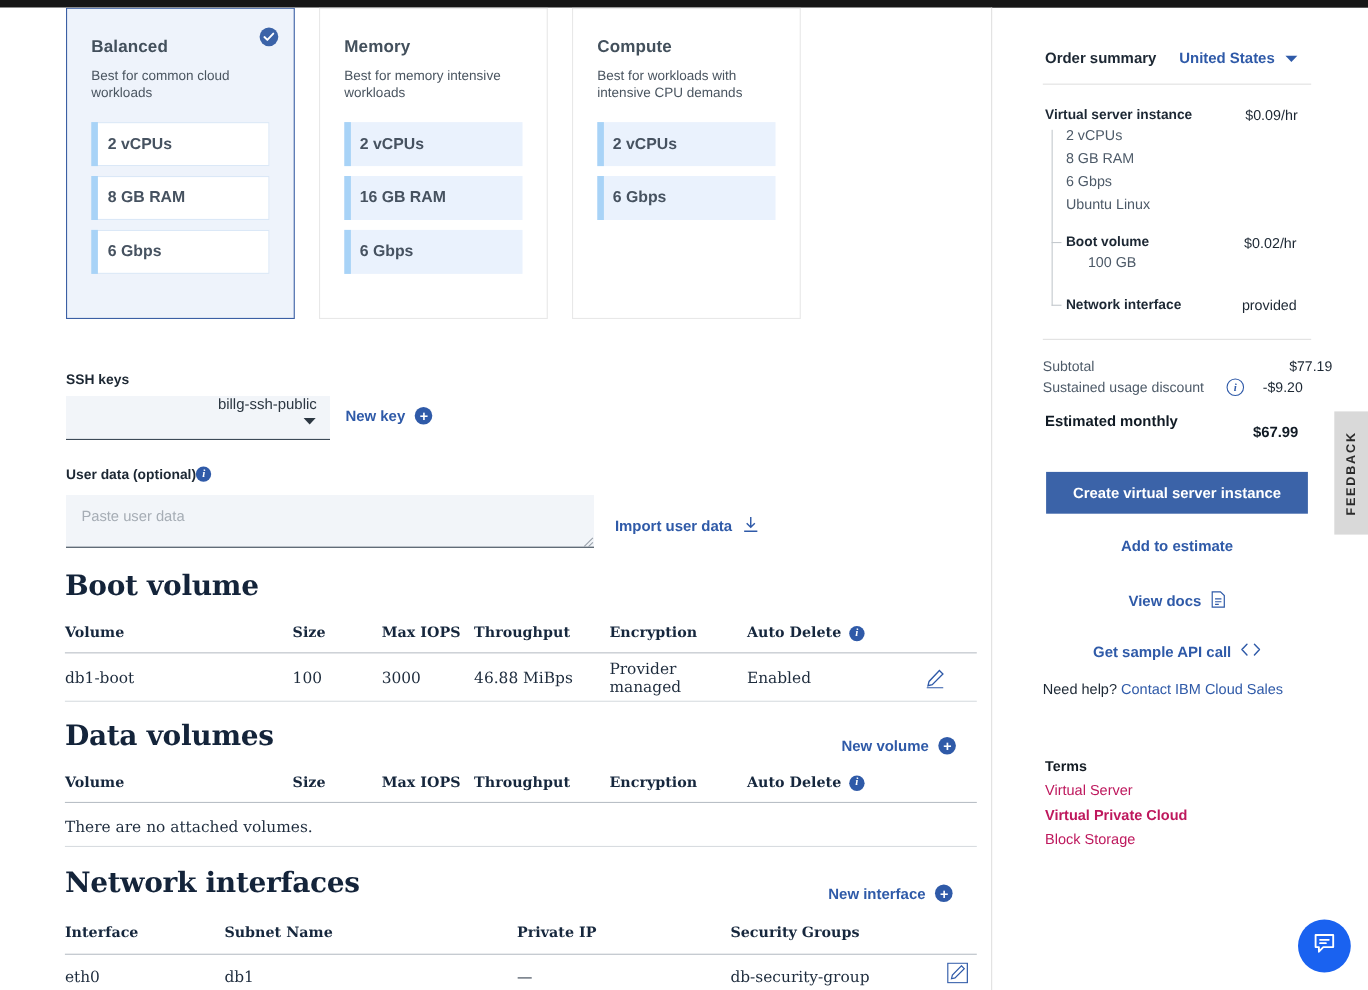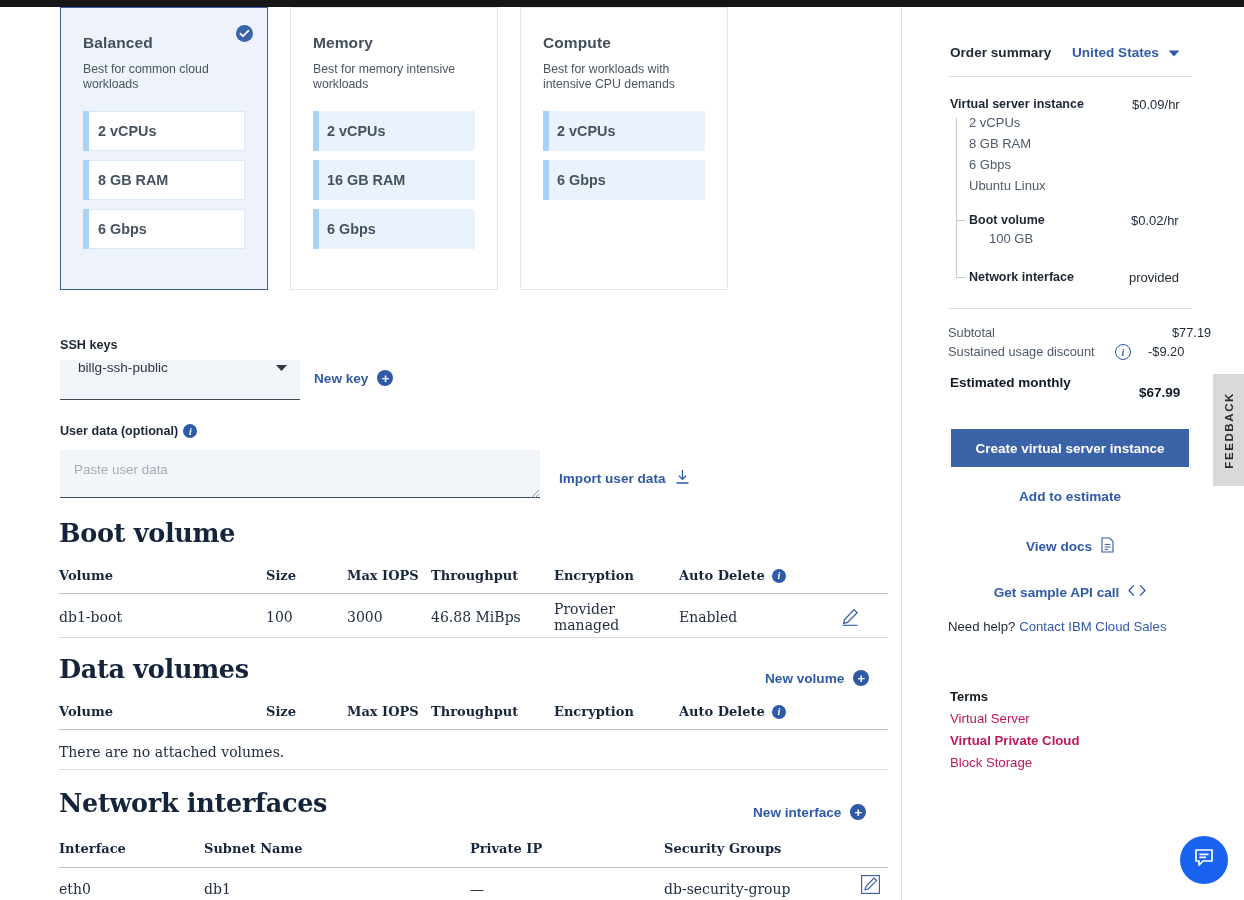--- a/index.html
+++ b/index.html
@@ -67,41 +67,41 @@
     border-radius: 50%; background: #3b63a8; color: #fff;
     display: flex; align-items: center; justify-content: center;
   }
 
   
   .label-bold { font-size: 12.6px; font-weight: 700; color: #1c2733; }
   .ssh-label { position: absolute; left: 60px; top: 331px; }
   .select {
     position: absolute; left: 60px; top: 353px; width: 240px; height: 40px;
     background: #f2f5f9; border-bottom: 1px solid #3d4a57;
-    display: flex; align-items: flex-start; padding: 0 12px 0 18px;
-    font-size: 13.6px; color: #2c3742;
+    display: flex; align-items: flex-end; padding: 0 12px 0 18px;
+    font-size: 13.6px; color: #2c3742; flex-direction: column;
   }
   .select .caret { margin-left: auto; }
   .link-action {
     font-size: 13.6px; font-weight: 700; color: #2f5aa8;
     display: inline-flex; align-items: center; gap: 9px; cursor: pointer;
   }
   .newkey { position: absolute; left: 314px; top: 363px; }
   .plus-circle {
     width: 16px; height: 16px; border-radius: 50%; background: #2f5aa8;
     color: #fff; display: inline-flex; align-items: center; justify-content: center;
     font-size: 13px; font-weight: 700; line-height: 1;
   }
   .info-dot {
     width: 14px; height: 14px; border-radius: 50%; background: #2f5aa8; color: #fff;
     display: inline-flex; align-items: center; justify-content: center;
     font-size: 10px; font-weight: 700; font-style: italic;
     font-family: "Liberation Serif", serif;
   }
-  .ud-label { position: absolute; left: 60px; top: 417px; display: flex; align-items: center; gap: 5px; }
+  .ud-label { position: absolute; left: 60px; top: 417px; display: flex; align-items: center; gap: 0; }
   .textarea {
     position: absolute; left: 60px; top: 443px; width: 480px; height: 48px;
     background: #f2f5f9; border: none; border-bottom: 1px solid #3d4a57;
     font-family: "Liberation Sans", sans-serif;
     font-size: 13.4px; color: #9aa2ab; padding: 12px 0 0 14px; resize: none;
   }
   .textarea::placeholder { color: #a6adb5; }
   .resize-grip {
     position: absolute; left: 529px; top: 478px; width: 11px; height: 11px;
   }

